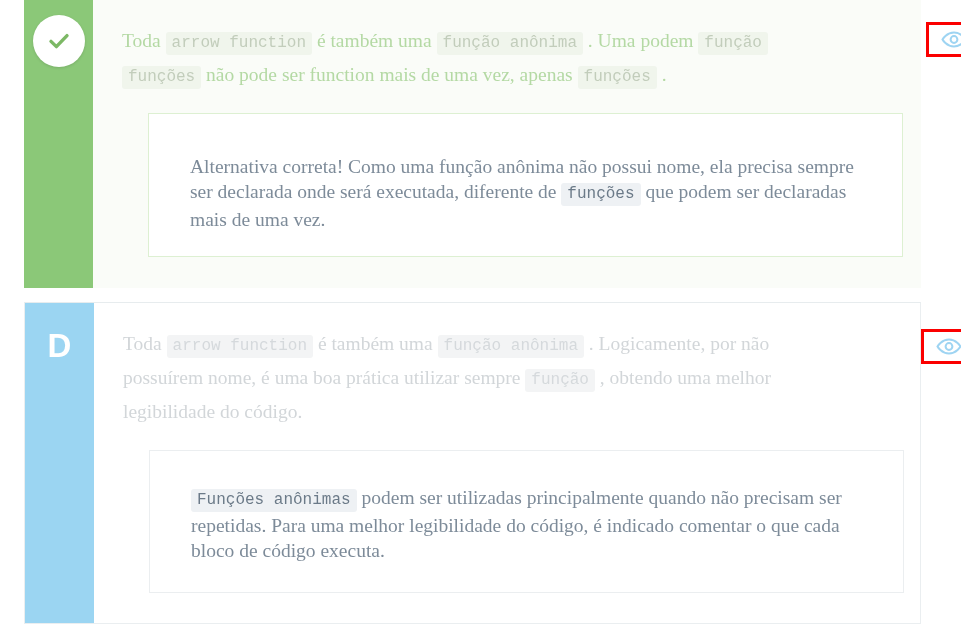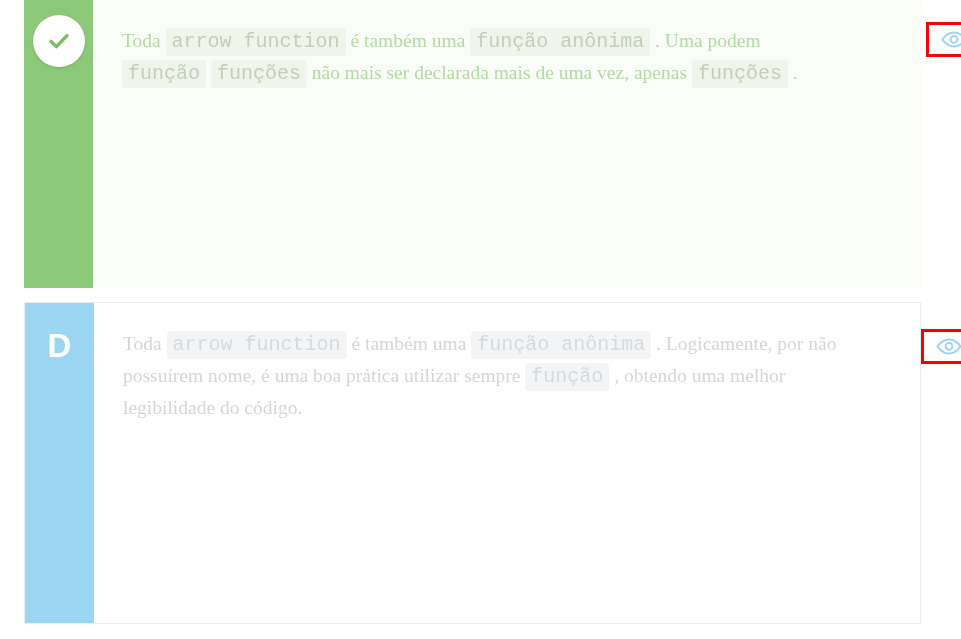--- a/index.html
+++ b/index.html
@@ -96,21 +96,21 @@
     width: 725px;
     font-size: 19.5px;
     line-height: 31px;
     font-family: "Liberation Serif", serif;
   }
   .statement.green-text { color: #b4d9a4; }
   .statement.grey-text  { color: #d2d6d9; }
 
   code, .code {
     font-family: "Liberation Mono", monospace;
-    font-size: 20px;
+    font-size: 16px;
     padding: 2px 6px 3px 6px;
     border-radius: 3px;
     white-space: nowrap;
   }
   .statement.green-text .code {
     background: #f0f5ec;
     color: #c2cdbb;
   }
   .statement.grey-text .code {
     background: #f3f4f5;
@@ -189,31 +189,34 @@
     <div class="rail green">
       <div class="rail-check">
         <svg width="30" height="30" viewBox="0 0 30 30" aria-hidden="true">
           <path d="M7 15.4 L12.4 20.6 L23 9.6" fill="none" stroke="#7cb865" stroke-width="3.4" stroke-linecap="round" stroke-linejoin="round"></path>
         </svg>
       </div>
     </div>
 
     <div class="body-col">
 
-      <div class="statement green-text"><span>Toda</span> <span class="code">arrow function</span> <span>é também uma</span> <span class="code">função anônima</span> <span>. Uma podem</span> <span class="code">função</span> <span class="code">funções</span> <span>não mais ser declarada mais de uma vez, apenas</span> <span class="code">funções</span> <span>.</span></div>
+      <div class="statement green-text"><span>Toda</span> <span class="code">arrow function</span> <span>é também uma</span> <span class="code">função anônima</span> <span>. Uma podem</span> <span class="code">função</span> <span class="code">funções</span> <span>não pode ser function mais de uma vez, apenas</span> <span class="code">funções</span> <span>.</span></div>
 
       <div class="eye-wrap one">
         <button class="eye-btn">
           <svg width="26" height="17" viewBox="0 0 26 17" aria-hidden="true">
             <path d="M13 1.5 C5.5 1.5 1.5 8.5 1.5 8.5 C1.5 8.5 5.5 15.5 13 15.5 C20.5 15.5 24.5 8.5 24.5 8.5 C24.5 8.5 20.5 1.5 13 1.5 Z" fill="none" stroke="#9ed4f2" stroke-width="2"></path>
             <circle cx="13" cy="8.5" r="3.4" fill="none" stroke="#9ed4f2" stroke-width="2"></circle>
           </svg>
         </button>
       </div>
 
+      <div class="feedback green-box">
+        <div class="feedback-text"><span>Alternativa correta! Como uma função anônima não possui nome, ela precisa sempre ser declarada onde será executada, diferente de</span> <span class="code">funções</span> <span>que podem ser declaradas mais de uma vez.</span></div>
+      </div>
 
     </div>
   </div>
 
   <div class="option-card plain">
 
     <div class="rail blue">
       <div class="rail-letter">D</div>
     </div>
 
@@ -223,17 +226,20 @@
 
       <div class="eye-wrap two">
         <button class="eye-btn">
           <svg width="26" height="17" viewBox="0 0 26 17" aria-hidden="true">
             <path d="M13 1.5 C5.5 1.5 1.5 8.5 1.5 8.5 C1.5 8.5 5.5 15.5 13 15.5 C20.5 15.5 24.5 8.5 24.5 8.5 C24.5 8.5 20.5 1.5 13 1.5 Z" fill="none" stroke="#9ed4f2" stroke-width="2"></path>
             <circle cx="13" cy="8.5" r="3.4" fill="none" stroke="#9ed4f2" stroke-width="2"></circle>
           </svg>
         </button>
       </div>
 
+      <div class="feedback grey-box">
+        <div class="feedback-text second"><span class="code">Funções anônimas</span> <span>podem ser utilizadas principalmente quando não precisam ser repetidas. Para uma melhor legibilidade do código, é indicado comentar o que cada bloco de código executa.</span></div>
+      </div>
 
     </div>
   </div>
 
 </div>
 
 </body></html>

